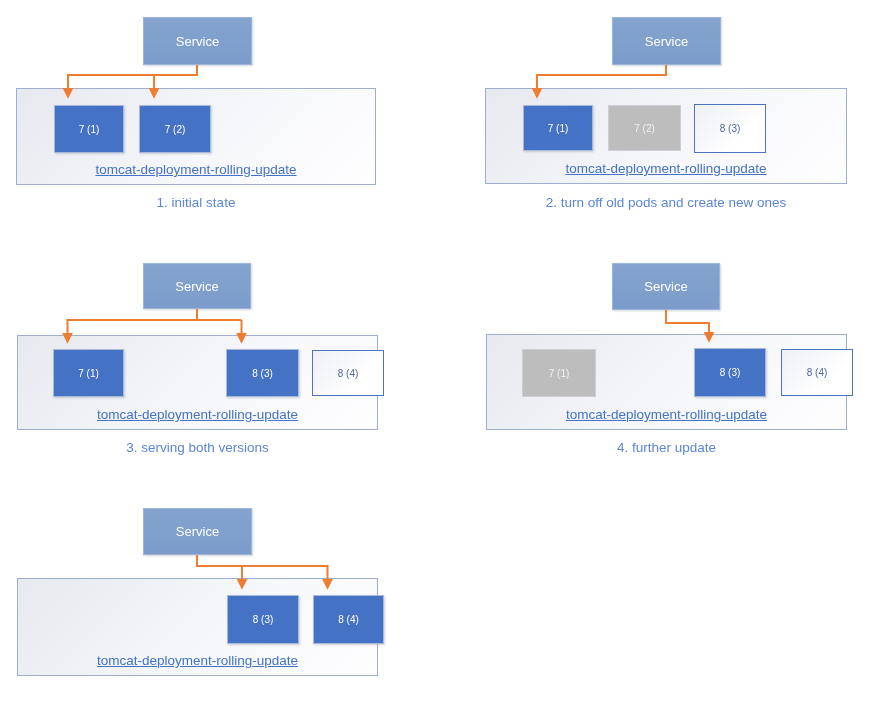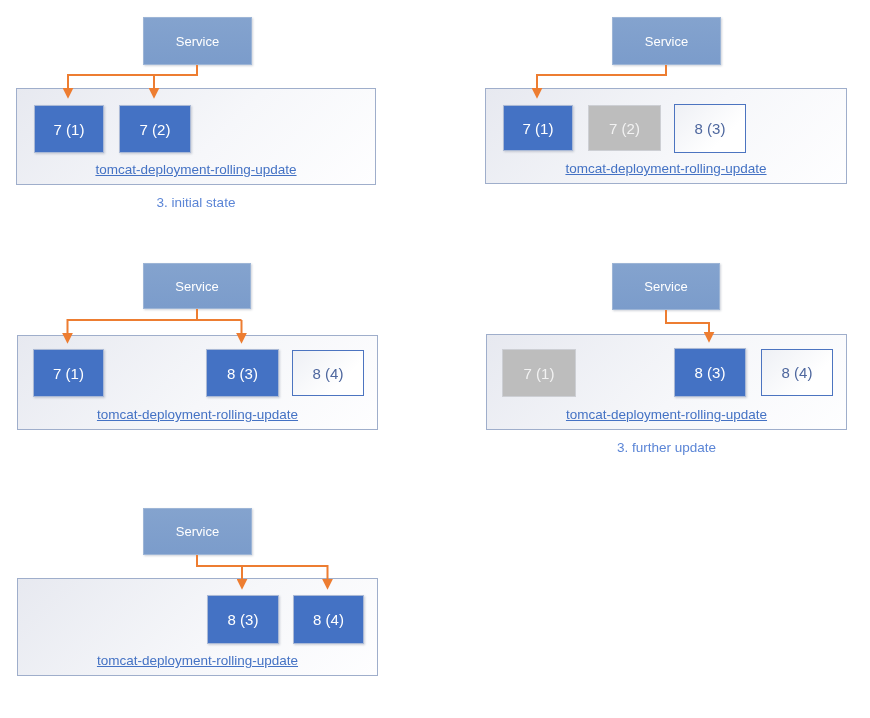--- a/index.html
+++ b/index.html
@@ -37,22 +37,23 @@
     text-align: center;
     color: #4472C4;
     font-size: 13.5px;
     text-decoration: underline;
   }
   .pod {
     position: absolute;
     display: flex;
     align-items: center;
     justify-content: center;
-    font-size: 15px;
+    font-size: 10px;
     box-sizing: border-box;
+    margin-left: 20px;
   }
   .pod-active {
     background: #4472C4;
     border: 1px solid #AAB9D6;
     box-shadow: 1px 1px 2px rgba(120,130,150,0.35);
     color: #ffffff;
   }
   .pod-old {
     background: #BDBDBD;
     border: 1px solid #CDCFD4;
@@ -83,52 +84,54 @@
 <div class="canvas">
 
   <div class="service-box" style="left:143px; top:17px; width:109px; height:48px;">
     <span>Service</span>
   </div>
   <div class="deployment-box" style="left:16px; top:88px; width:360px; height:97px;">
     <div class="pod pod-active" style="left:17px; top:16px; width:70px; height:48px;">7 (1)</div>
     <div class="pod pod-active" style="left:102px; top:16px; width:72px; height:48px;">7 (2)</div>
     <div class="deployment-label">tomcat-deployment-rolling-update</div>
   </div>
-  <div class="caption" style="left:16px; top:195px; width:360px;">3. initial state</div>
+  <div class="caption" style="left:16px; top:195px; width:360px;">1. initial state</div>
 
   <div class="service-box" style="left:612px; top:17px; width:109px; height:48px;">
     <span>Service</span>
   </div>
   <div class="deployment-box" style="left:485px; top:88px; width:362px; height:96px;">
     <div class="pod pod-active" style="left:17px; top:16px; width:70px; height:46px;">7 (1)</div>
     <div class="pod pod-old" style="left:102px; top:16px; width:73px; height:46px;">7 (2)</div>
     <div class="pod pod-new" style="left:188px; top:15px; width:72px; height:49px;">8 (3)</div>
     <div class="deployment-label">tomcat-deployment-rolling-update</div>
   </div>
+  <div class="caption" style="left:485px; top:195px; width:362px;">2. turn off old pods and create new ones</div>
 
   <div class="service-box" style="left:143px; top:263px; width:108px; height:46px;">
     <span>Service</span>
   </div>
   <div class="deployment-box" style="left:17px; top:335px; width:361px; height:95px;">
     <div class="pod pod-active" style="left:15px; top:13px; width:71px; height:48px;">7 (1)</div>
     <div class="pod pod-active" style="left:188px; top:13px; width:73px; height:48px;">8 (3)</div>
     <div class="pod pod-new" style="left:274px; top:14px; width:72px; height:46px;">8 (4)</div>
     <div class="deployment-label">tomcat-deployment-rolling-update</div>
   </div>
+  <div class="caption" style="left:17px; top:440px; width:361px;">3. serving both versions</div>
 
   <div class="service-box" style="left:612px; top:263px; width:108px; height:47px;">
     <span>Service</span>
   </div>
   <div class="deployment-box" style="left:486px; top:334px; width:361px; height:96px;">
     <div class="pod pod-old" style="left:15px; top:14px; width:74px; height:48px;">7 (1)</div>
     <div class="pod pod-active" style="left:187px; top:13px; width:72px; height:49px;">8 (3)</div>
     <div class="pod pod-new" style="left:274px; top:14px; width:72px; height:47px;">8 (4)</div>
     <div class="deployment-label">tomcat-deployment-rolling-update</div>
   </div>
-  <div class="caption" style="left:486px; top:440px; width:361px;">3. further update</div>
+  <div class="caption" style="left:486px; top:440px; width:361px;">4. further update</div>
 
   <div class="service-box" style="left:143px; top:508px; width:109px; height:47px;">
     <span>Service</span>
   </div>
   <div class="deployment-box" style="left:17px; top:578px; width:361px; height:98px;">
     <div class="pod pod-active" style="left:189px; top:16px; width:72px; height:49px;">8 (3)</div>
     <div class="pod pod-active" style="left:275px; top:16px; width:71px; height:49px;">8 (4)</div>
     <div class="deployment-label">tomcat-deployment-rolling-update</div>
   </div>
 

